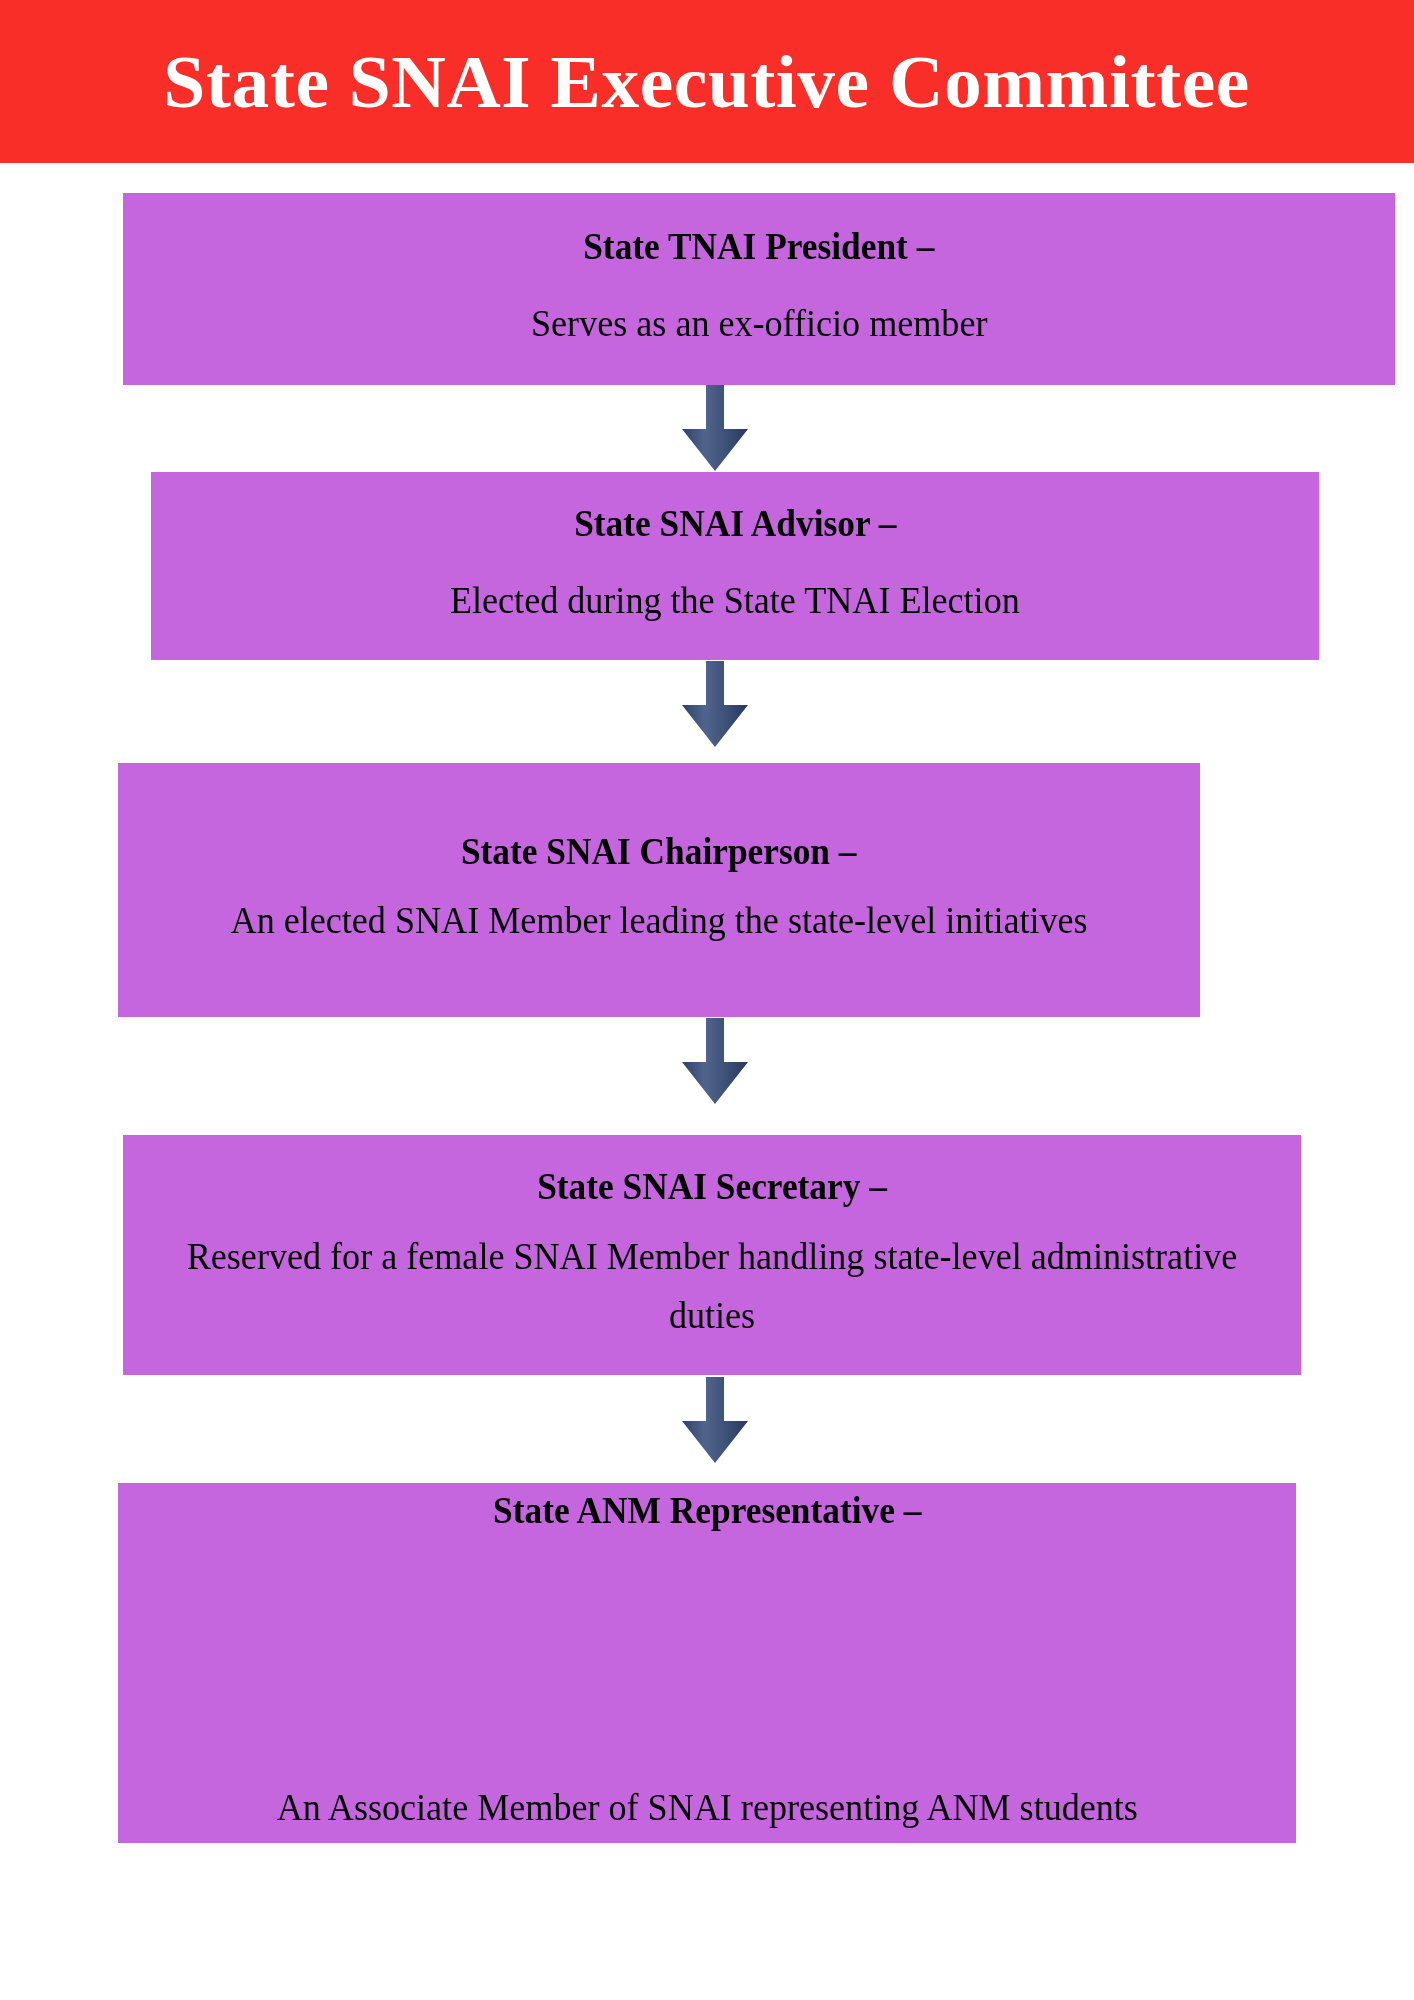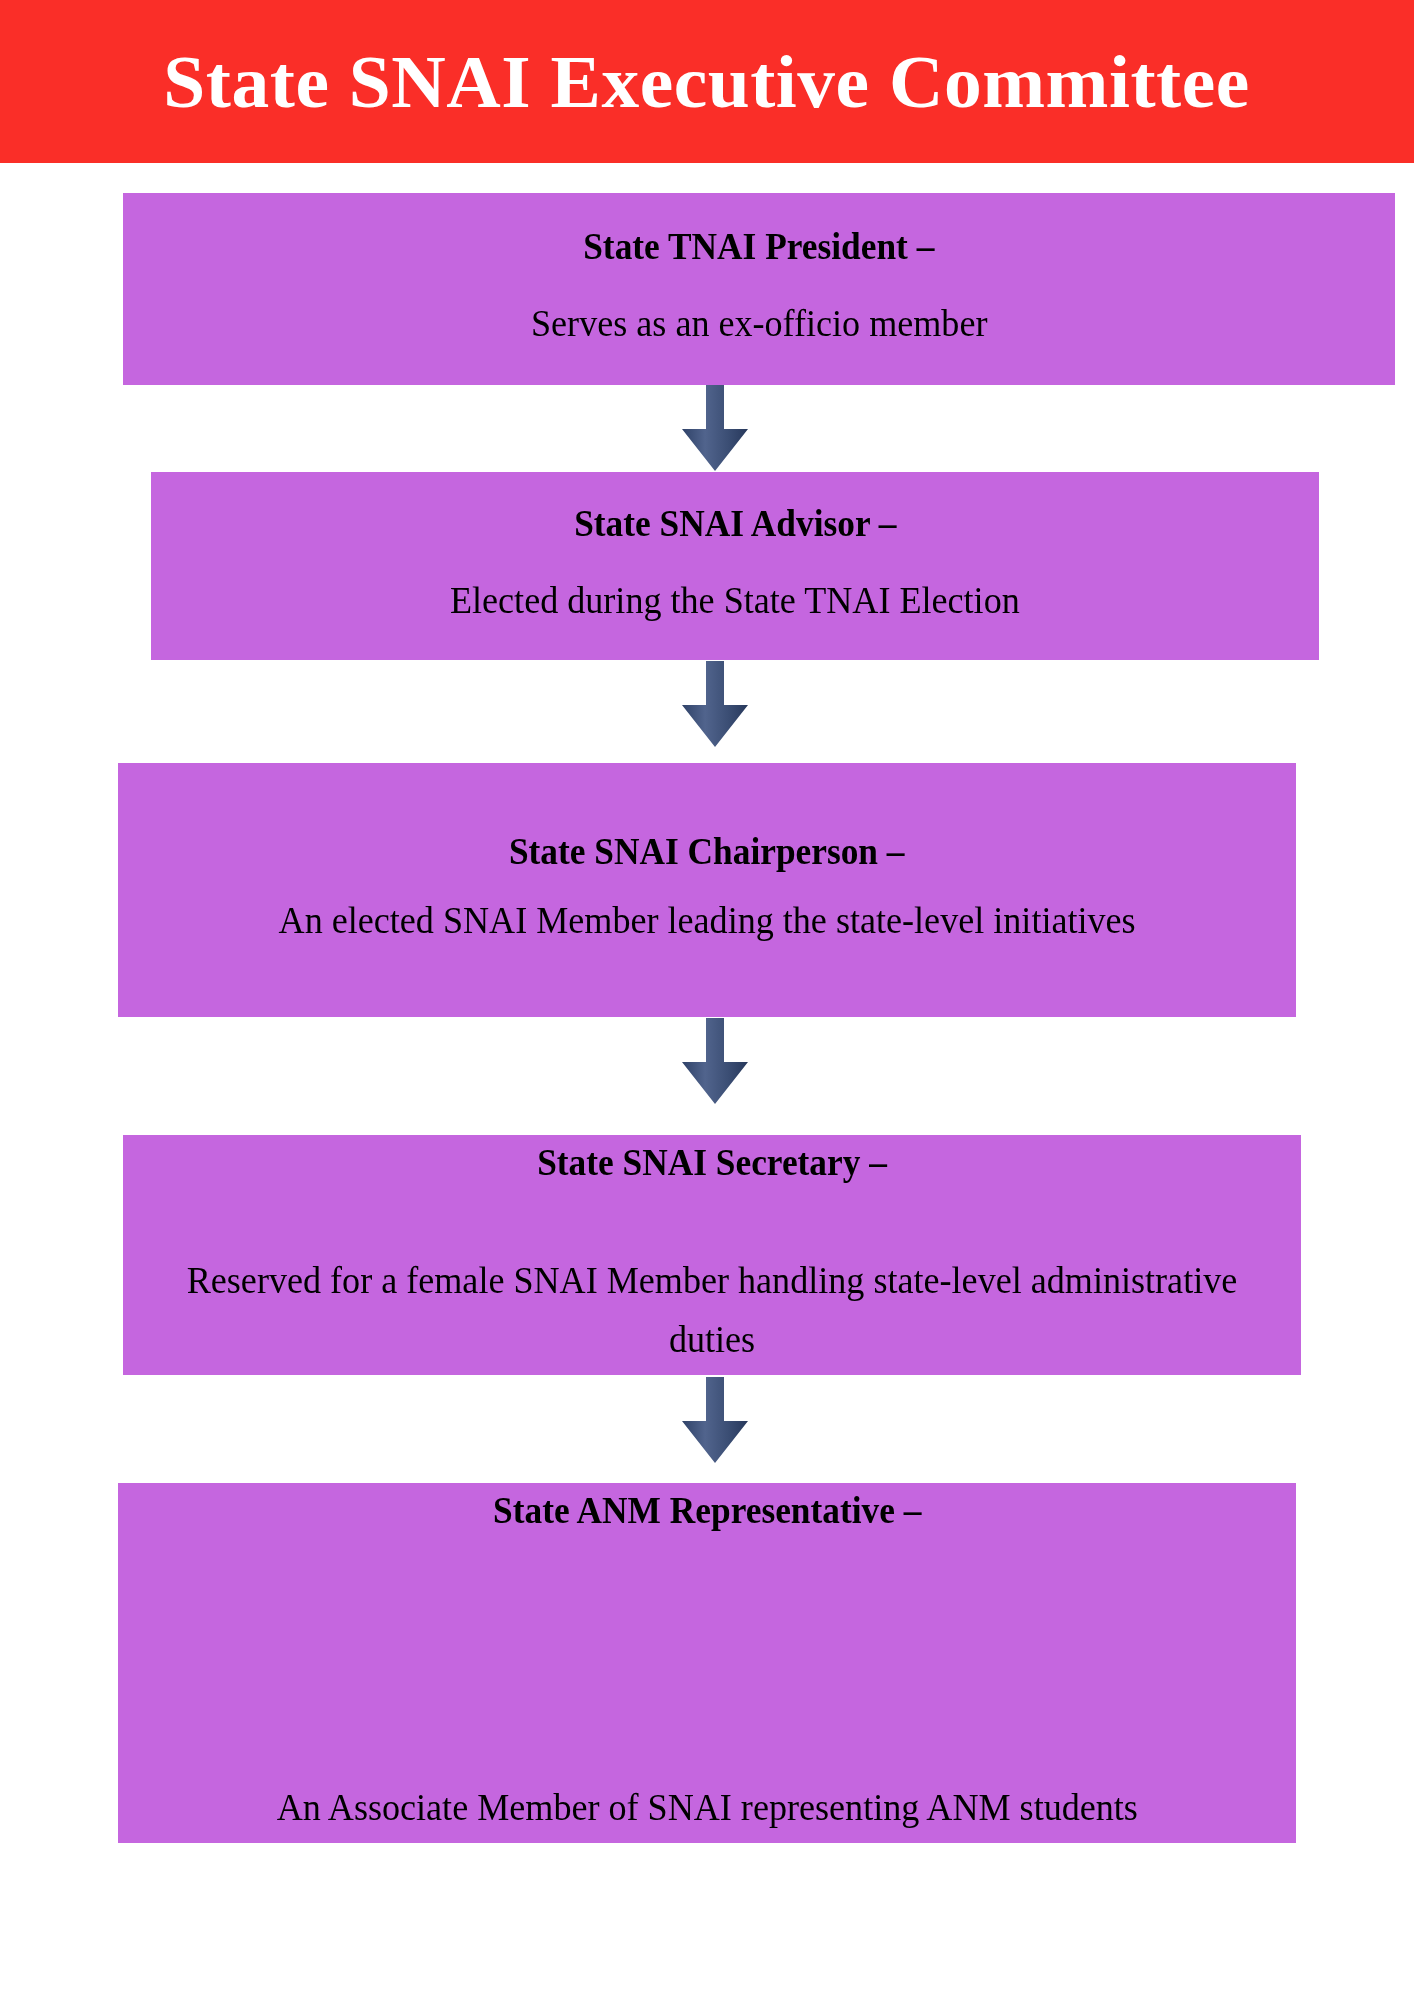--- a/index.html
+++ b/index.html
@@ -67,22 +67,22 @@
     line-height: 1.55;
     transform: scaleX(0.95);
     max-width: 1120px;
   }
   .gap-sm { height: 26px; }
   .gap-md { height: 18px; }
 
   
   #box-president     { left: 123px; top: 193px;  width: 1272px; height: 192px; }
   #box-advisor       { left: 123px; top: 472px;  width: 1168px; height: 188px; margin-left: 28px; }
-  #box-chairperson   { left: 118px; top: 763px;  width: 1178px; height: 254px; }
-  #box-secretary     { left: 123px; top: 1135px; width: 1178px; height: 240px; justify-content: space-between; }
+  #box-chairperson   { left: 118px; top: 763px;  width: 1082px; height: 254px; }
+  #box-secretary     { left: 123px; top: 1135px; width: 1178px; height: 240px; }
   #box-anm-rep       { left: 118px; top: 1483px; width: 1178px; height: 360px; justify-content: space-between; }
 
   
   .flow-arrow {
     position: absolute;
     width: 74px;
     height: 86px;
   }
   .flow-arrow svg { display: block; width: 100%; height: 100%; }
 

